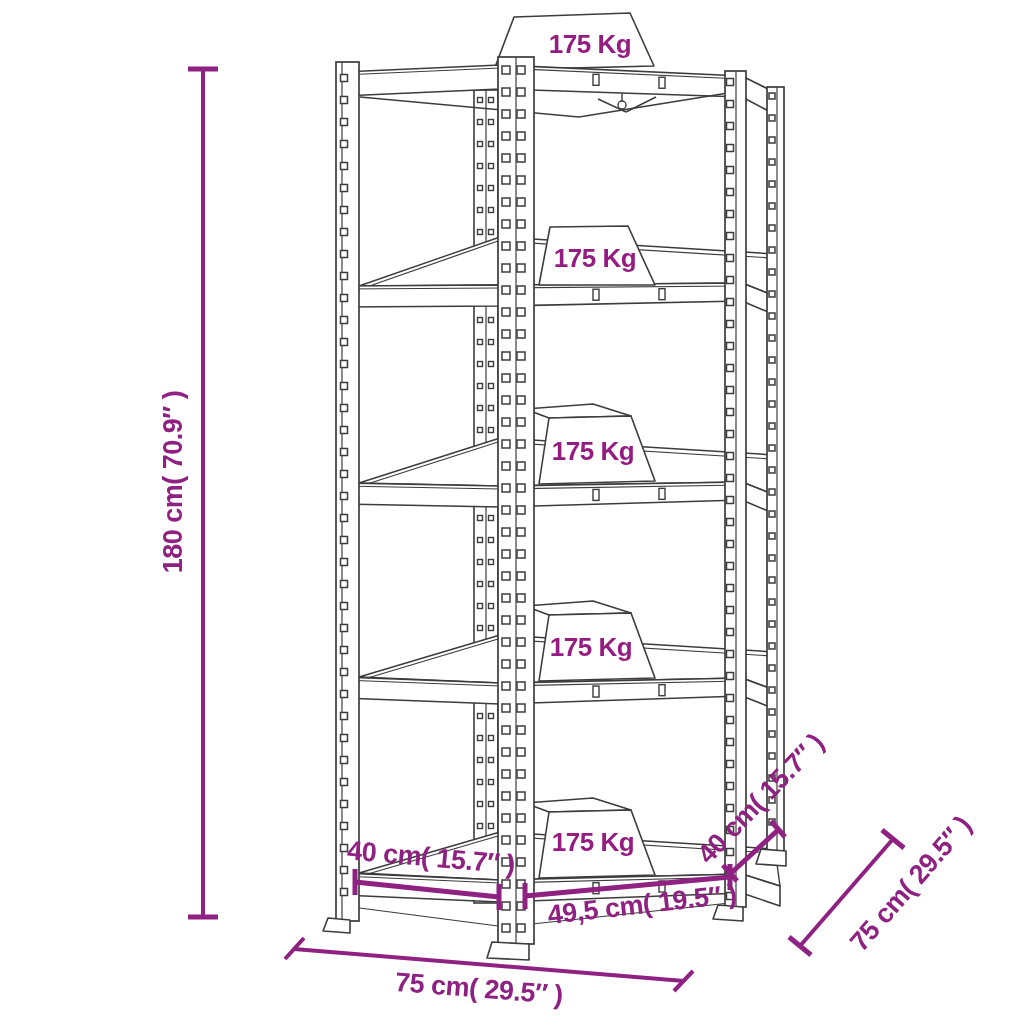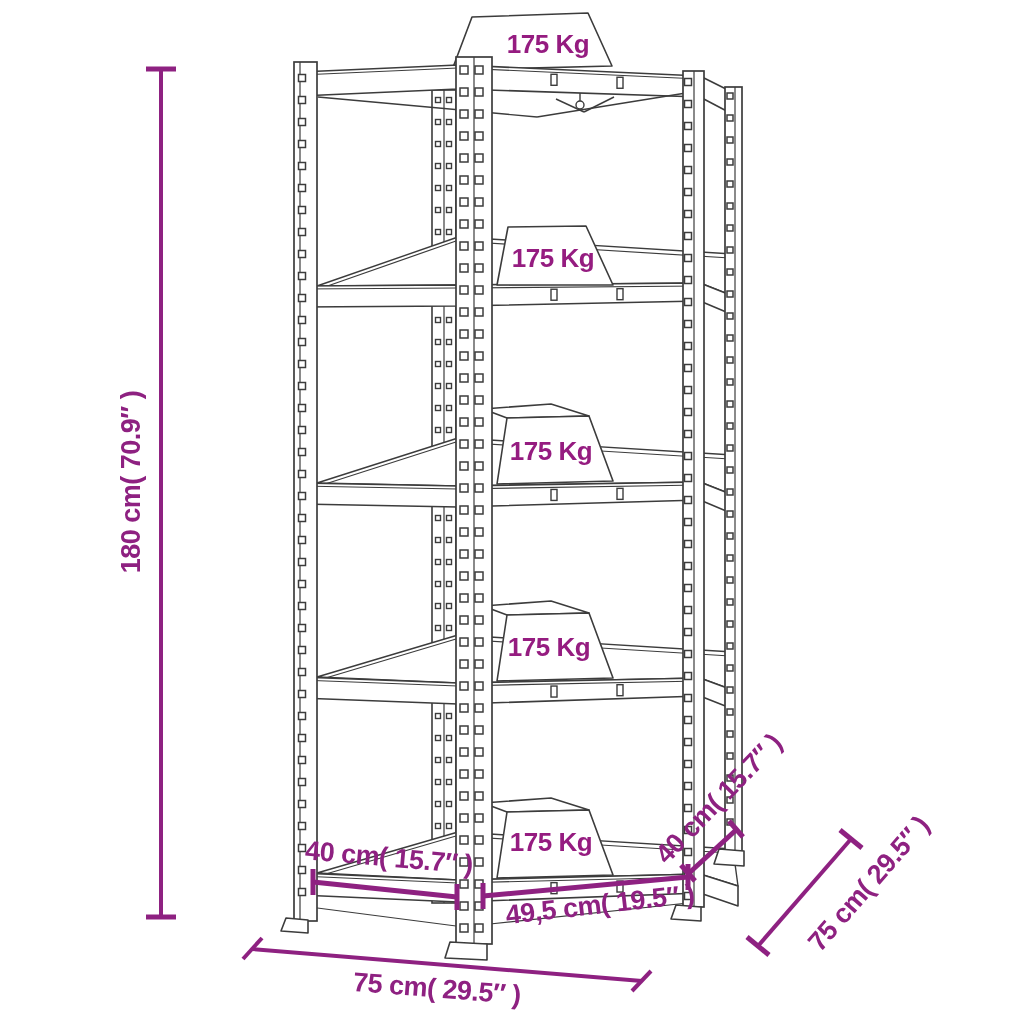--- a/index.html
+++ b/index.html
@@ -1,17 +1,17 @@
 <!DOCTYPE html>
 <html><head>
 <meta charset="utf-8">
 <style>
   html,body{margin:0;padding:0;background:#fff;}
   body{width:1024px;height:1024px;overflow:hidden;font-family:"Liberation Sans",sans-serif;}
-  .canvas{position:relative;width:832px;height:1024px;background:#fff;}
+  .canvas{position:relative;width:832px;height:1024px;background:#fff;margin-left:42px;}
   svg{position:absolute;left:0;top:0;}
   .lbl{
     position:absolute;
     font-weight:bold;
     font-size:27px;
     white-space:nowrap;
     transform:translate(-50%,-50%) rotate(var(--r,0deg));
     letter-spacing:-0.5px;
   }
   .wlbl{

